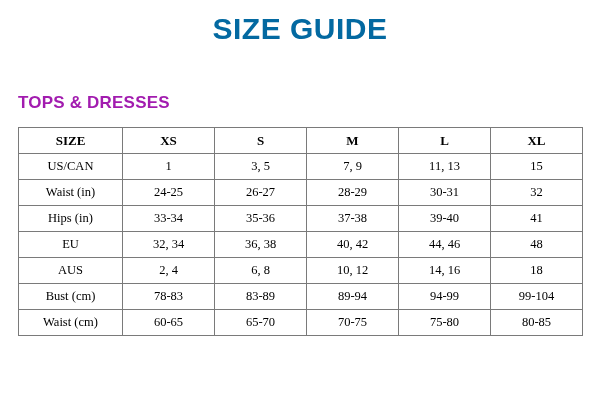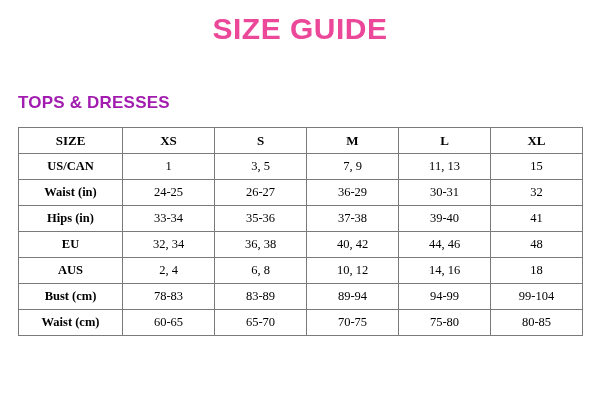--- a/index.html
+++ b/index.html
@@ -15,21 +15,21 @@
     overflow: hidden;
   }
   .page {
     position: relative;
     width: 600px;
     height: 413px;
     box-sizing: border-box;
   }
   .main-title {
     text-align: center;
-    color: #ec4899;
+    color: #0369a1;
     font-family: "Liberation Sans", sans-serif;
     font-weight: bold;
     font-size: 30px;
     letter-spacing: 0.5px;
     margin: 12px 0 0 0;
     padding: 0;
     line-height: 34px;
   }
   .section-title {
     font-family: "Liberation Sans", sans-serif;
@@ -55,21 +55,21 @@
     text-align: center;
     vertical-align: middle;
     padding: 0;
     font-family: "Liberation Serif", serif;
   }
   table.size-table thead th {
     font-weight: bold;
     font-size: 13px;
   }
   table.size-table tbody td.rowhead {
-    font-weight: bold;
+    font-weight: normal;
     font-size: 12.5px;
   }
   table.size-table col.c0 { width: 104px; }
   table.size-table col.c1 { width: 92px; }
   table.size-table col.c2 { width: 92px; }
   table.size-table col.c3 { width: 92px; }
   table.size-table col.c4 { width: 92px; }
   table.size-table col.c5 { width: 92px; }
 </style>
 </head>
@@ -107,21 +107,21 @@
           <td>1</td>
           <td>3, 5</td>
           <td>7, 9</td>
           <td>11, 13</td>
           <td>15</td>
         </tr>
         <tr>
           <td class="rowhead">Waist (in)</td>
           <td>24-25</td>
           <td>26-27</td>
-          <td>36-29</td>
+          <td>28-29</td>
           <td>30-31</td>
           <td>32</td>
         </tr>
         <tr>
           <td class="rowhead">Hips (in)</td>
           <td>33-34</td>
           <td>35-36</td>
           <td>37-38</td>
           <td>39-40</td>
           <td>41</td>

